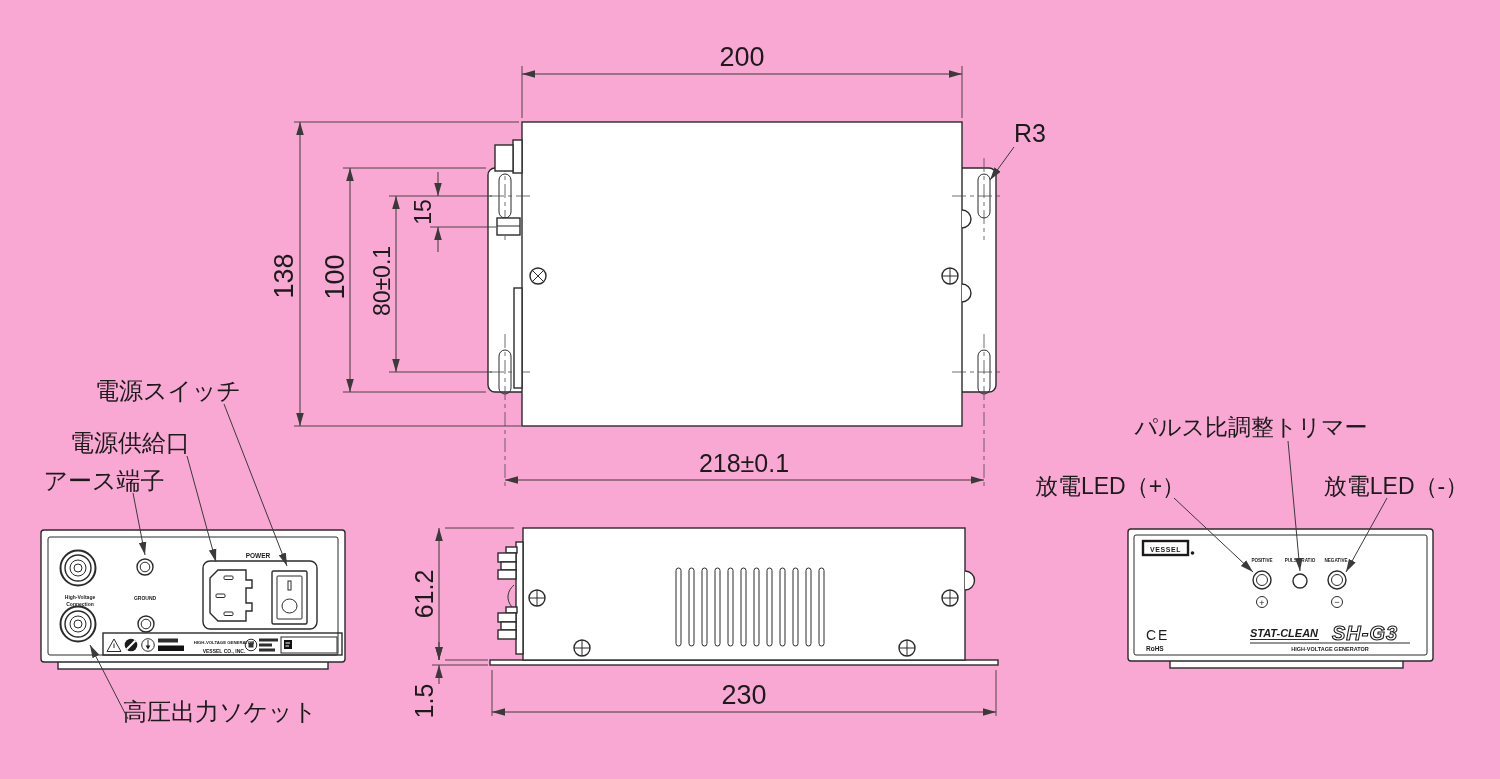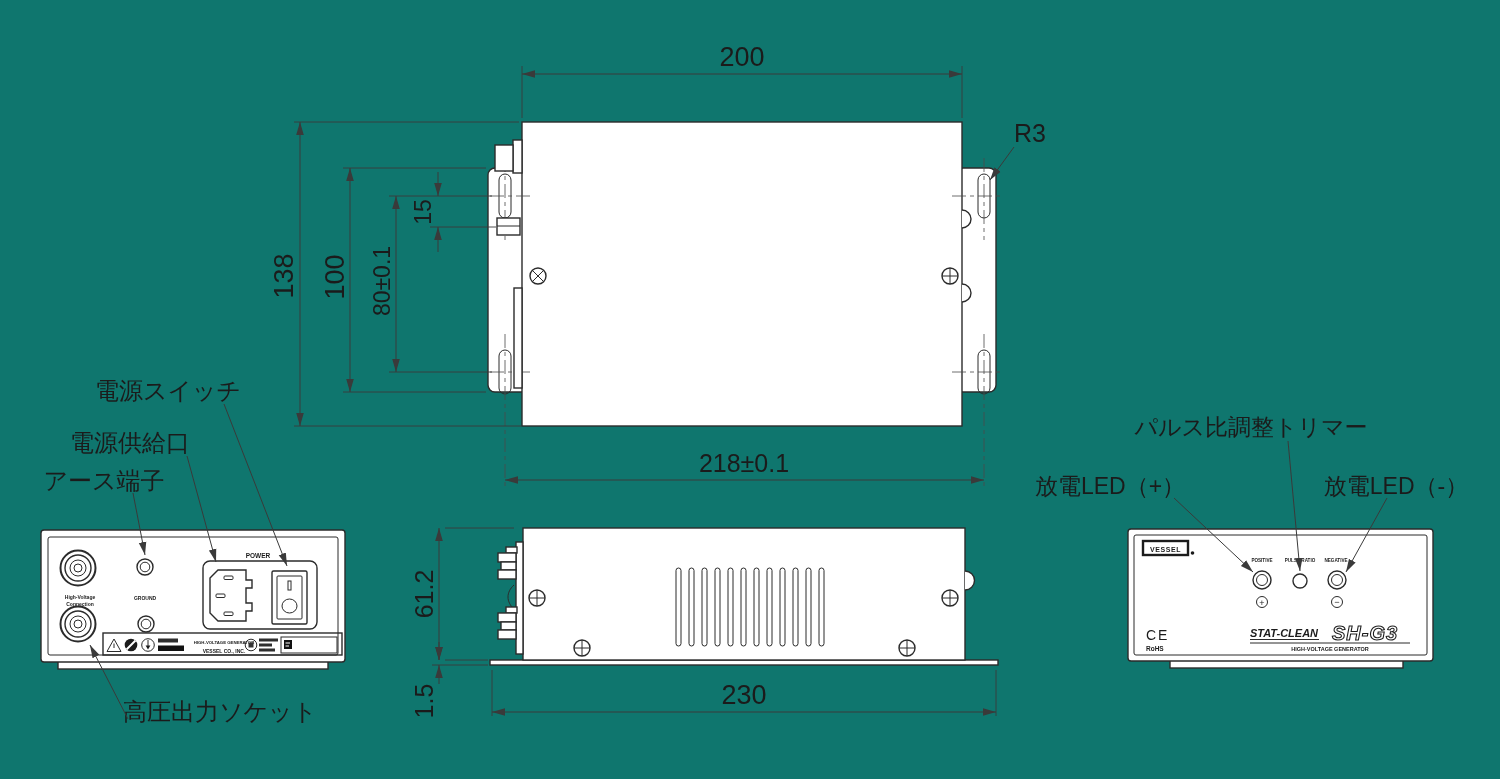--- a/index.html
+++ b/index.html
@@ -1,16 +1,16 @@
 <!DOCTYPE html>
 <html><head>
 <meta charset="utf-8">
 <style>
   html,body{margin:0;padding:0;background:#fff;}
-  .stage{position:relative;width:1500px;height:779px;background:#0f766e;overflow:hidden;
+  .stage{position:relative;width:1500px;height:779px;background:#f9a8d4;overflow:hidden;
          font-family:"Liberation Sans", sans-serif;}
   svg{display:block;}
   svg text{font-family:"Liberation Sans", sans-serif;fill:#1b1b1b;}
   .ln{stroke:#2b2b2b;stroke-width:1.4;fill:none;}
   .lnw{stroke:#2b2b2b;stroke-width:1.4;fill:#ffffff;}
   .thin{stroke:#2b2b2b;stroke-width:1;fill:none;}
   .dim{stroke:#3a3a3a;stroke-width:1;fill:none;}
   .ext{stroke:#3a3a3a;stroke-width:0.9;fill:none;}
   .cl{stroke:#4a4a4a;stroke-width:0.8;fill:none;stroke-dasharray:14 4 4 4;}
   .dimtxt{font-size:27px;}

